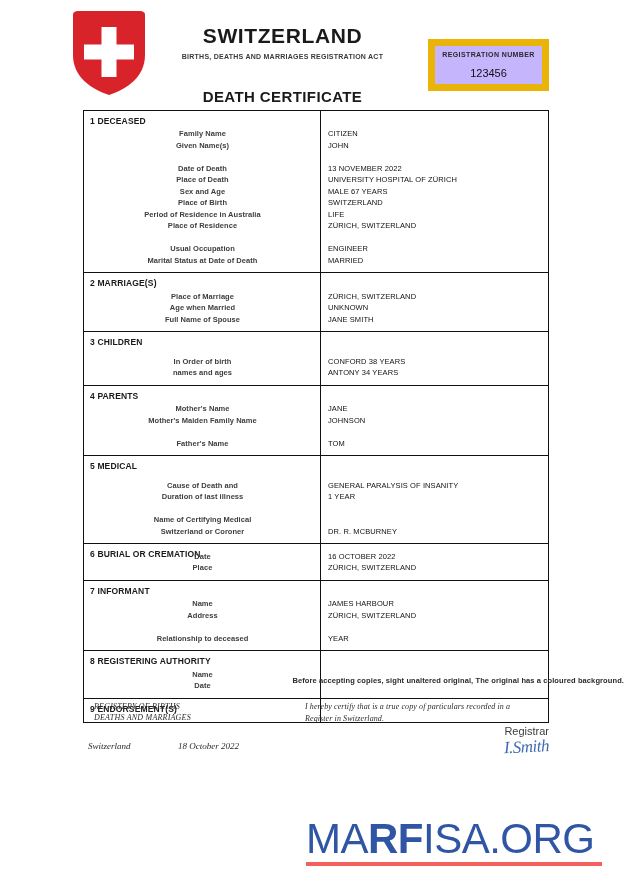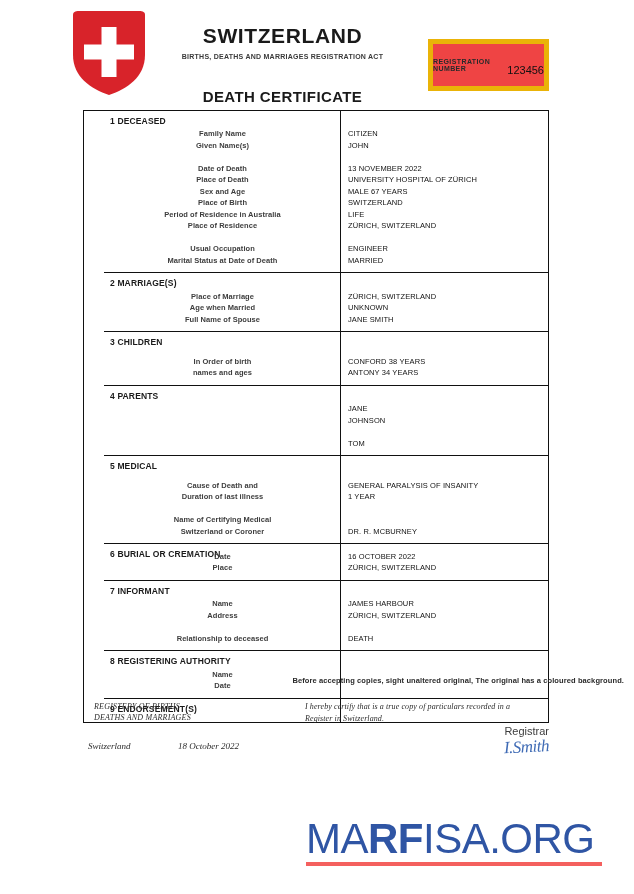--- a/index.html
+++ b/index.html
@@ -28,37 +28,36 @@
     font-size: 7px; font-weight: bold; letter-spacing: 0.25px;
     color: #3a3a3a; margin-top: 6px;
   }
   .title-doc {
     font-size: 15px; font-weight: bold; letter-spacing: 0.4px;
     color: #1a1a1a; margin-top: 28px;
   }
 
   .regbox {
     position: absolute; left: 428px; top: 39px; width: 121px; height: 52px;
-    border: 5px solid #eab308; background: #ef4444;
-    display: flex; flex-direction: row;
+    border: 7px solid #eab308; background: #c4b5fd;
+    display: flex; flex-direction: column;
     align-items: center; justify-content: center;
   }
   .regbox-label {
     font-size: 7px; font-weight: bold; letter-spacing: 0.4px; color: #2a2a2a;
   }
   .regbox-value {
     font-size: 11px; font-weight: normal; color: #111; margin-top: 9px;
   }
 
   
   .cert-table {
     position: absolute; left: 83px; top: 110px; width: 466px;
     border: 1px solid #111;
     background: #fff;
-    padding-left: 20px;
   }
   .section {
     position: relative;
     border-bottom: 1px solid #111;
     display: flex;
     min-height: 20px;
   }
   .section:last-child { border-bottom: none; }
 
   .sec-left {
@@ -229,20 +228,26 @@
         <div class="sec-heading" style="visibility:hidden">&nbsp;</div>
         <div class="vspacer-sm"></div>
         <div class="value">CONFORD 38 YEARS</div>
         <div class="value">ANTONY 34 YEARS</div>
       </div>
     </div>
 
     <div class="section">
       <div class="sec-left">
         <div class="sec-heading">4 PARENTS</div>
+        <div class="labels">
+          <div class="label">Mother's Name</div>
+          <div class="label">Mother's Maiden Family Name</div>
+          <div class="spacer"></div>
+          <div class="label">Father's Name</div>
+        </div>
       </div>
       <div class="sec-right">
         <div class="sec-heading" style="visibility:hidden">&nbsp;</div>
         <div class="value">JANE</div>
         <div class="value">JOHNSON</div>
         <div class="spacer"></div>
         <div class="value">TOM</div>
       </div>
     </div>
 
@@ -294,21 +299,21 @@
           <div class="label">Address</div>
           <div class="spacer"></div>
           <div class="label">Relationship to deceased</div>
         </div>
       </div>
       <div class="sec-right">
         <div class="sec-heading" style="visibility:hidden">&nbsp;</div>
         <div class="value">JAMES HARBOUR</div>
         <div class="value">ZÜRICH, SWITZERLAND</div>
         <div class="spacer"></div>
-        <div class="value">DEATH</div>
+        <div class="value">YEAR</div>
       </div>
     </div>
 
     <div class="section">
       <div class="sec-left">
         <div class="sec-heading">8 REGISTERING AUTHORITY</div>
         <div class="labels">
           <div class="label">Name</div>
           <div class="label">Date</div>
         </div>

